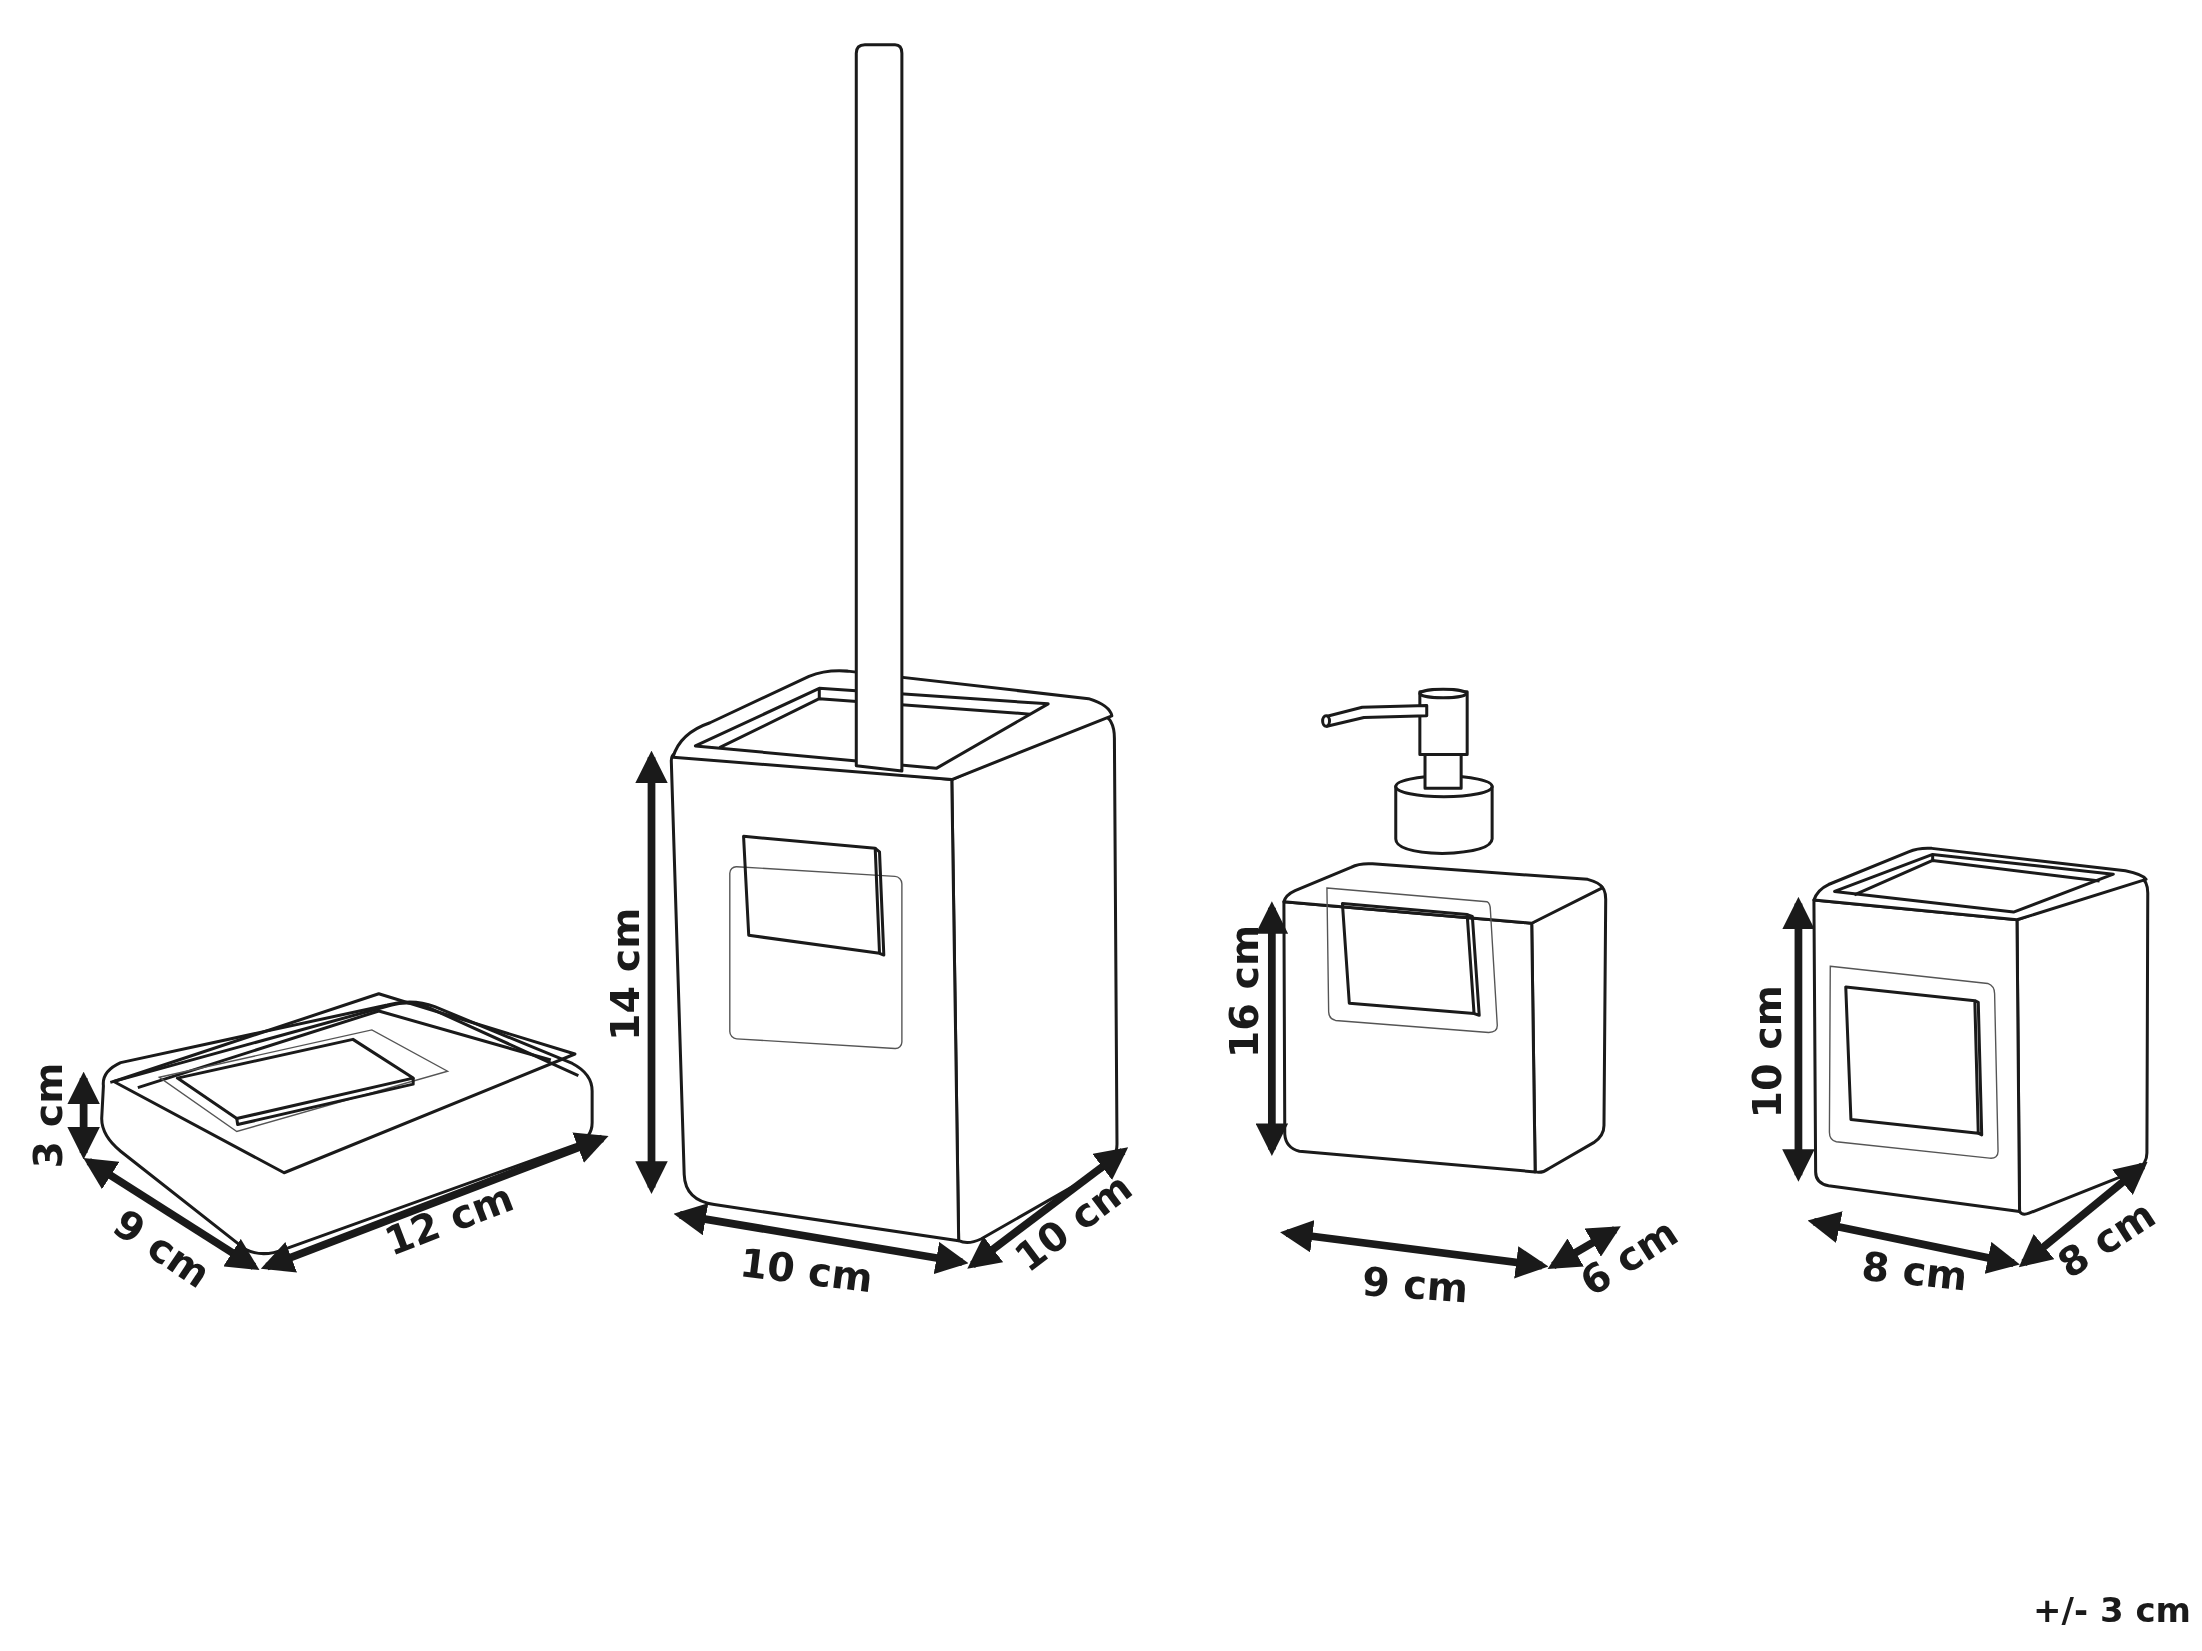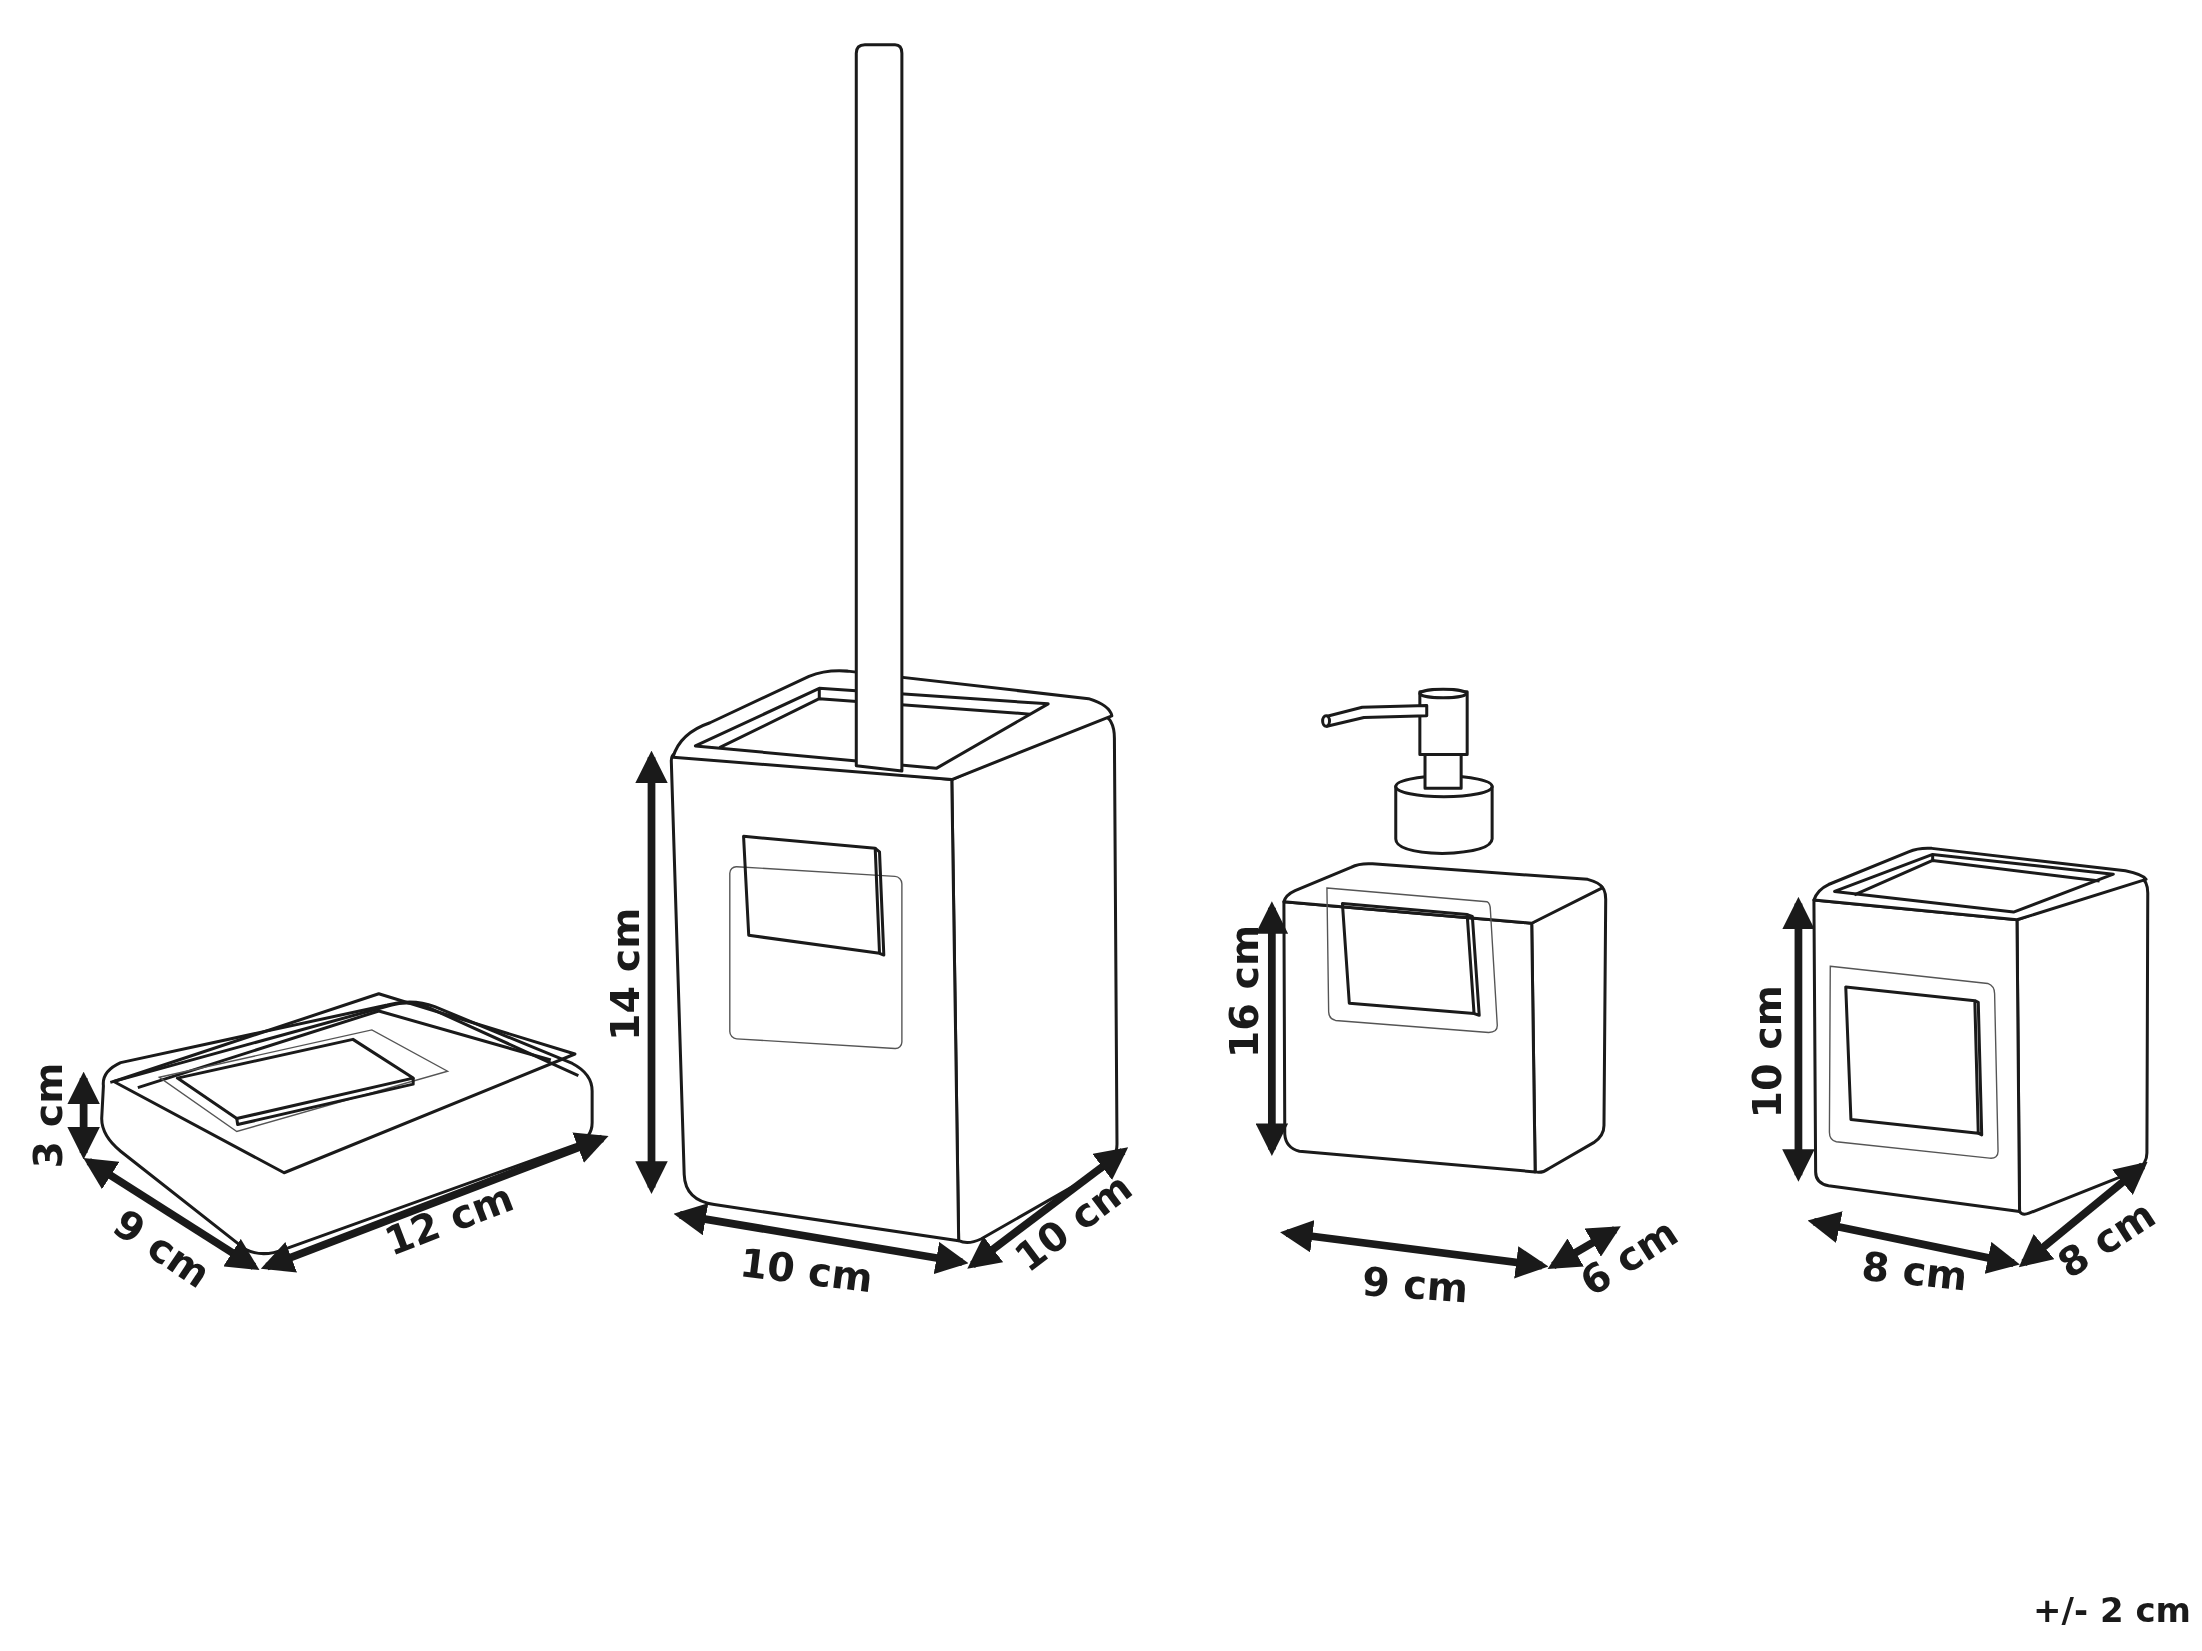--- a/index.html
+++ b/index.html
@@ -123,14 +123,14 @@
   <g>
     <line class="dim" x1="2090" y1="1050" x2="2090" y2="1366" marker-start="url(#ah)" marker-end="url(#ah)"></line>
     <line class="dim" x1="2108" y1="1420" x2="2340" y2="1468" marker-start="url(#ah)" marker-end="url(#ah)"></line>
     <line class="dim" x1="2352" y1="1468" x2="2490" y2="1355" marker-start="url(#ah)" marker-end="url(#ah)"></line>
     <text class="lbl" transform="translate(2070,1300) rotate(-90)">10 cm</text>
     <text class="lbl" transform="translate(2162,1487) rotate(6)">8 cm</text>
     <text class="lbl" transform="translate(2405,1487) rotate(-33)">8 cm</text>
   </g>
 </svg>
 
-<div class="tol">+/- 2 cm</div>
+<div class="tol">+/- 3 cm</div>
 
 
 </body></html>

